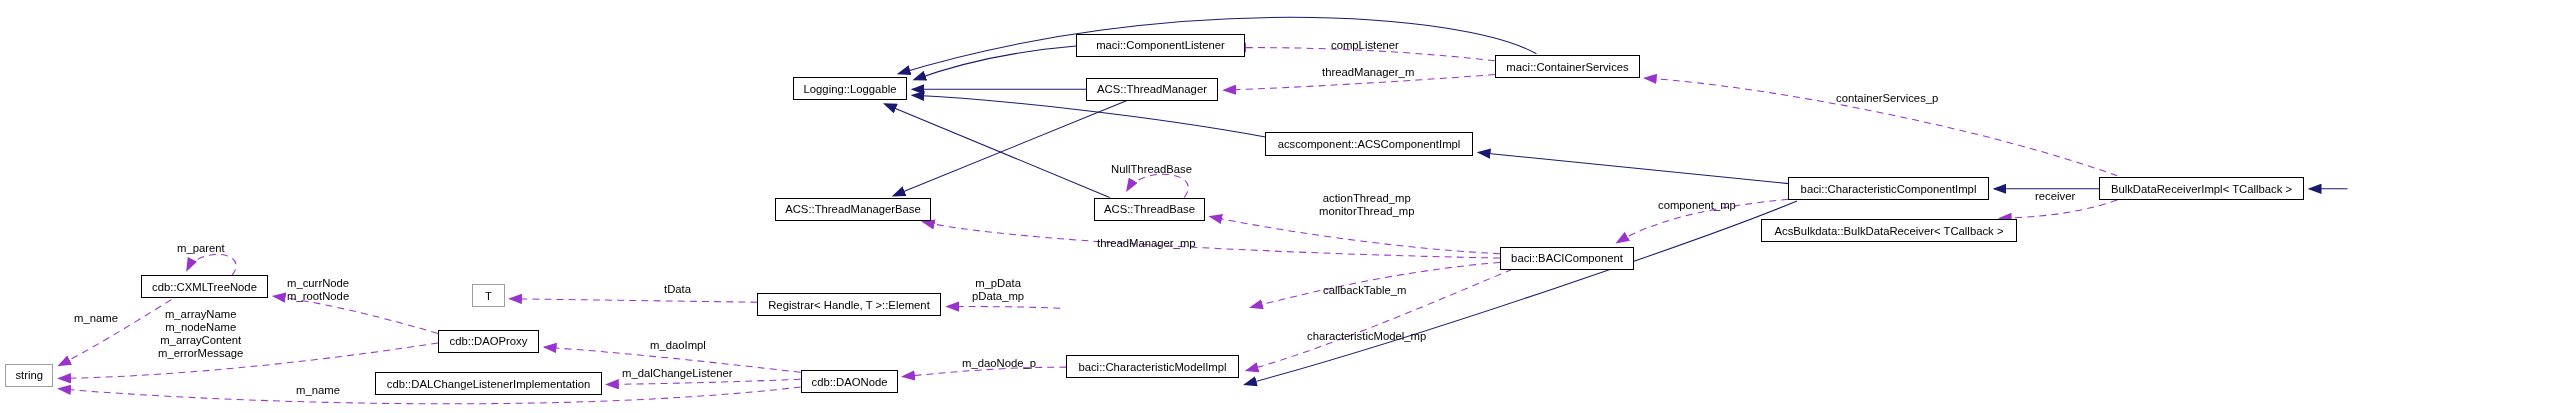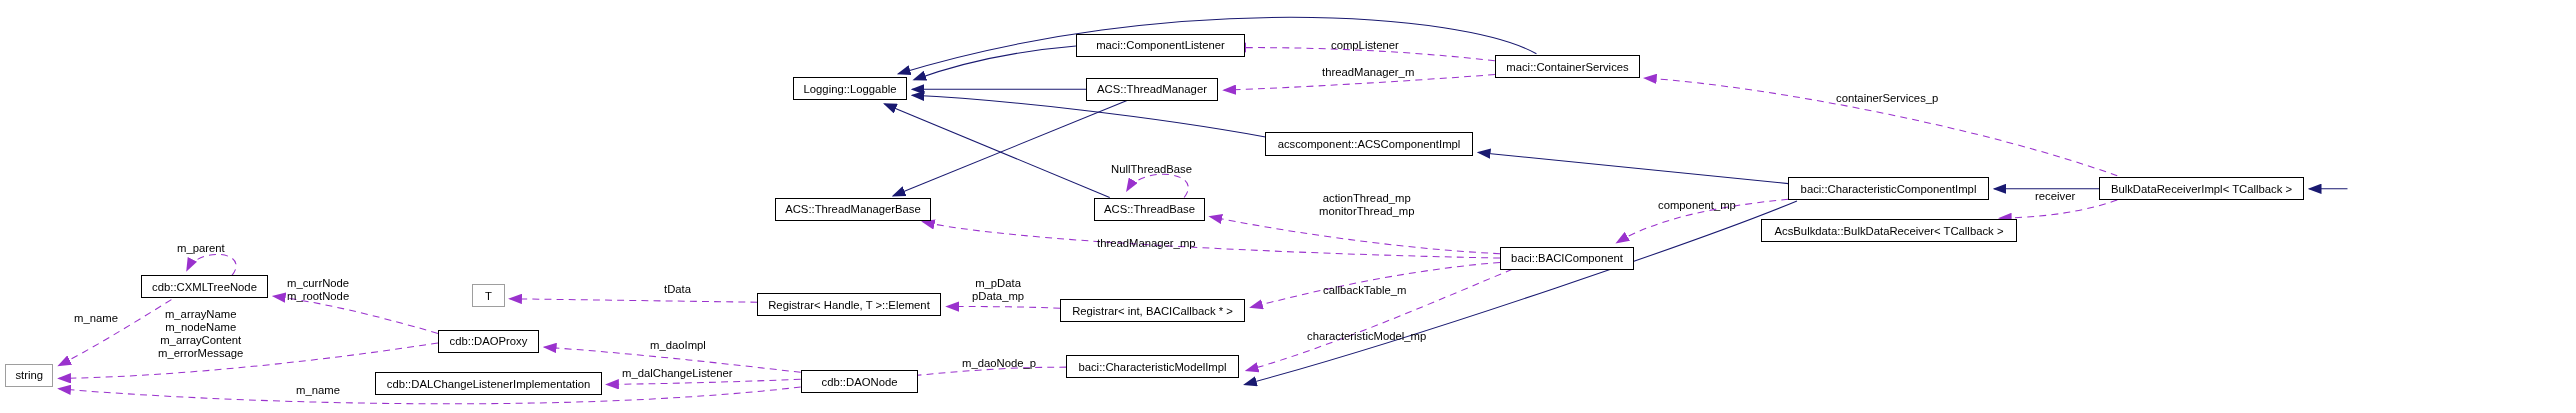--- a/index.html
+++ b/index.html
@@ -91,25 +91,24 @@
   <div class="node" style="left:1265px;top:132px;width:208px;height:24px;">acscomponent::ACSComponentImpl</div>
   <div class="node" style="left:1094px;top:198px;width:111px;height:22.5px;">ACS::ThreadBase</div>
   <div class="node" style="left:775px;top:198px;width:156px;height:22.5px;">ACS::ThreadManagerBase</div>
   <div class="node" style="left:1788px;top:177px;width:201px;height:23.4px;">baci::CharacteristicComponentImpl</div>
   <div class="node" style="left:2099px;top:177px;width:205px;height:23.4px;">BulkDataReceiverImpl&lt; TCallback &gt;</div>
   <div class="node" style="left:1761px;top:219px;width:256px;height:23.4px;">AcsBulkdata::BulkDataReceiver&lt; TCallback &gt;</div>
   <div class="node" style="left:1500px;top:247px;width:134px;height:22.5px;">baci::BACIComponent</div>
   <div class="node" style="left:141px;top:275px;width:127px;height:23.4px;">cdb::CXMLTreeNode</div>
   <div class="node external" style="left:472px;top:284px;width:33px;height:23.4px;">T</div>
   <div class="node" style="left:757px;top:293px;width:184px;height:23.4px;">Registrar&lt; Handle, T &gt;::Element</div>
-  <div class="node" style="left:1060px;top:299px;width:185px;height:23.4px;">Registrar&lt; int, BACICallback * &gt;</div>
   <div class="node" style="left:1066px;top:355px;width:173px;height:23.4px;">baci::CharacteristicModelImpl</div>
   <div class="node" style="left:438px;top:330px;width:101px;height:22.5px;">cdb::DAOProxy</div>
   <div class="node" style="left:375px;top:372px;width:227px;height:23.4px;">cdb::DALChangeListenerImplementation</div>
-  <div class="node" style="left:801px;top:370px;width:117px;height:23.4px;">cdb::DAONode</div>
+  <div class="node" style="left:801px;top:370px;width:97px;height:23.4px;">cdb::DAONode</div>
   <div class="node external" style="left:5.2px;top:364px;width:48px;height:22.5px;">string</div>
 
   <div class="elabel" style="left:1331px;top:39px;">compListener</div>
   <div class="elabel" style="left:1322px;top:66px;">threadManager_m</div>
   <div class="elabel" style="left:1836px;top:92px;">containerServices_p</div>
   <div class="elabel" style="left:1658px;top:199px;">component_mp</div>
   <div class="elabel" style="left:1319px;top:192px;">
     <div>actionThread_mp</div>
     <div>monitorThread_mp</div>
   </div>

